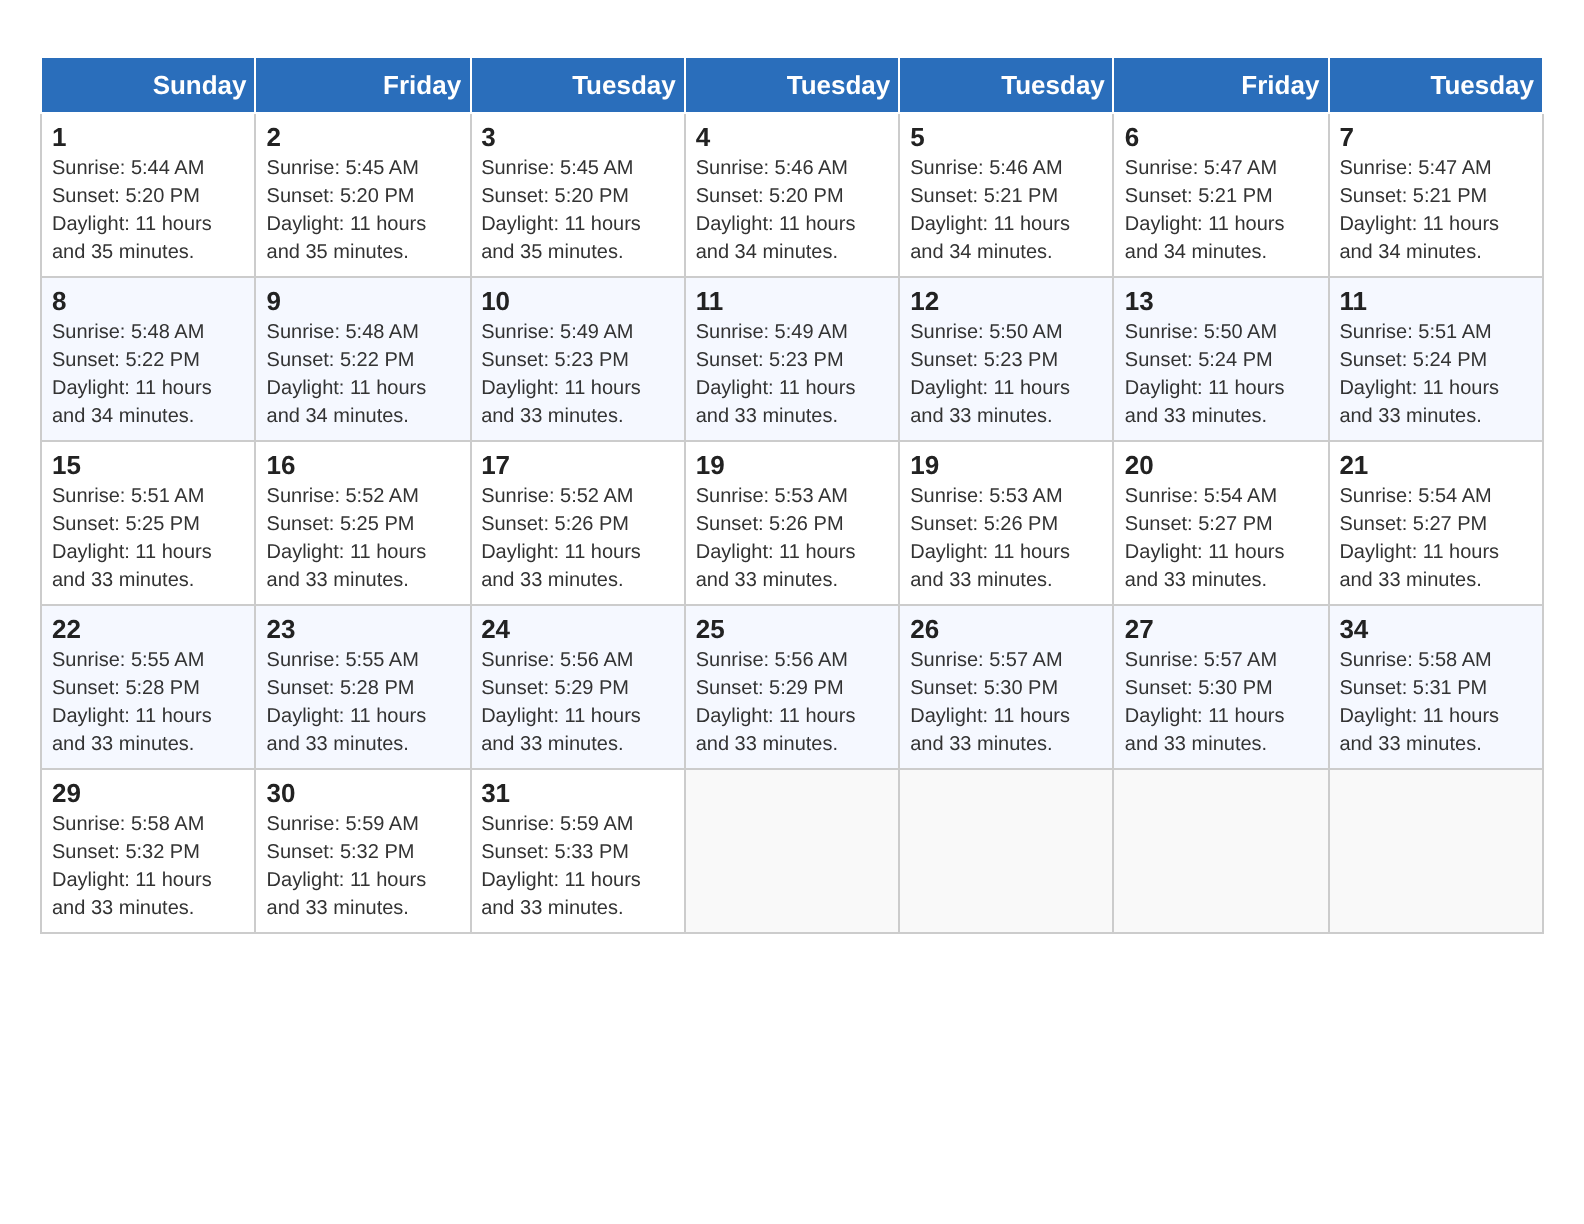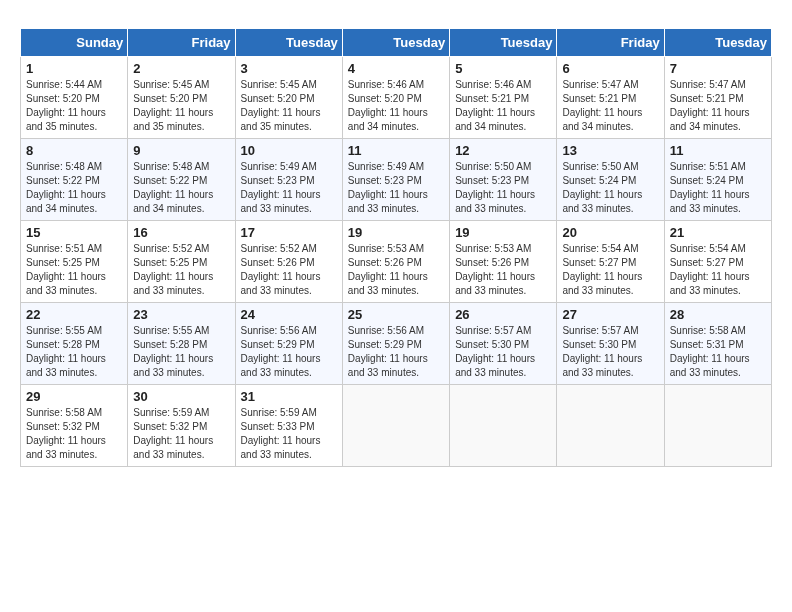--- a/index.html
+++ b/index.html
@@ -298,21 +298,21 @@
 and 33 minutes.</div>
           </td>
           <td>
             <span class="day-number">27</span>
             <div class="day-info" style="white-space: pre-line;">Sunrise: 5:57 AM
 Sunset: 5:30 PM
 Daylight: 11 hours
 and 33 minutes.</div>
           </td>
           <td>
-            <span class="day-number">28</span>
+            <span class="day-number">34</span>
             <div class="day-info" style="white-space: pre-line;">Sunrise: 5:58 AM
 Sunset: 5:31 PM
 Daylight: 11 hours
 and 33 minutes.</div>
           </td>
         </tr>
         <tr>
           <td>
             <span class="day-number">29</span>
             <div class="day-info" style="white-space: pre-line;">Sunrise: 5:58 AM

